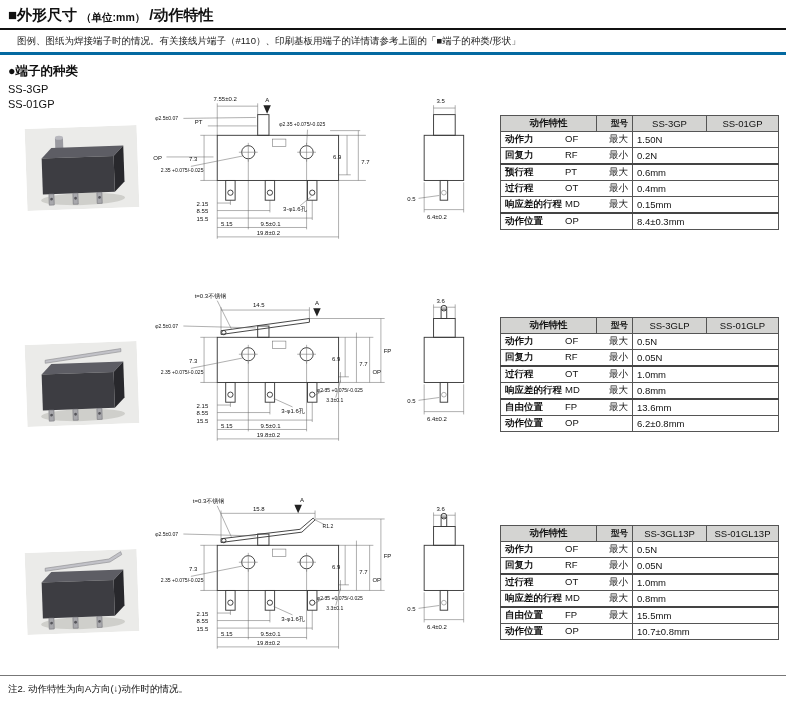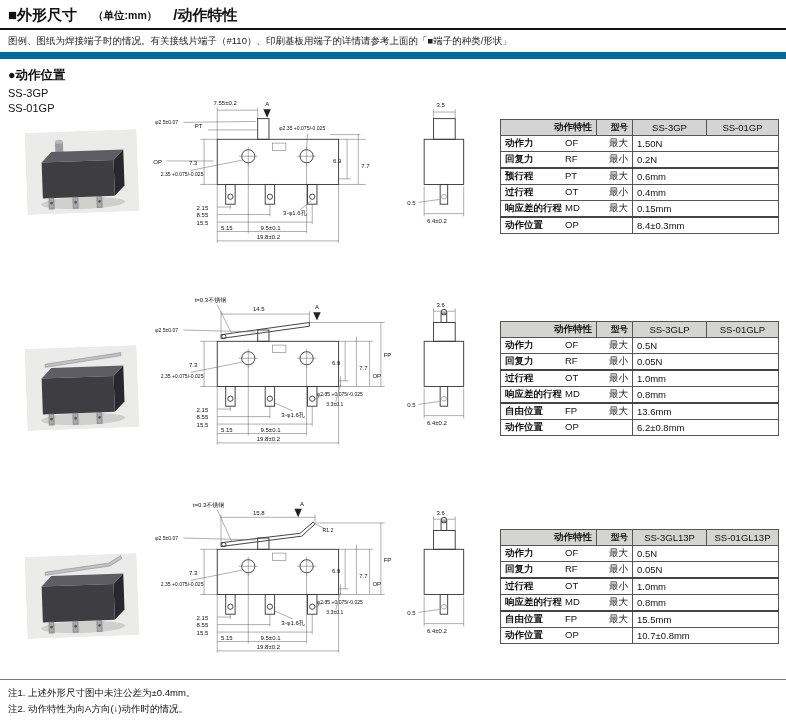--- a/index.html
+++ b/index.html
@@ -2,23 +2,23 @@
 <html><head>
 <meta charset="utf-8">
 <style>
   *{box-sizing:border-box}
   html,body{margin:0;padding:0}
   body{width:786px;height:724px;background:#fff;color:#111;
        font-family:"Liberation Sans","DejaVu Sans",sans-serif}
   .page{position:relative;width:786px;height:724px;background:#fff;overflow:hidden}
 
   .hdr{padding:6px 8px 3px 8px;border-bottom:2px solid #111}
-  .hdr h1{margin:0;font-size:15px;font-weight:bold;display:flex;align-items:center;gap:16px}
+  .hdr h1{margin:0;font-size:15px;font-weight:bold;display:flex;align-items:flex-end;gap:4px}
   .hdr .unit{font-size:10.5px;font-weight:bold}
-  .intro{padding:5px 8px 4px 8px;font-size:9.5px;color:#222;border-bottom:7px solid #0369a1}
+  .intro{padding:5px 8px 4px 17px;font-size:9.5px;color:#222;border-bottom:3px solid #0369a1}
 
   .sec{position:relative}
   .sec.s1{height:202px}
   .sec.s2{height:208px}
   .sec.s3{height:210px}
   .shead{position:absolute;left:8px;top:8px}
   .shead h2{margin:0 0 2px 0;font-size:12.5px;font-weight:bold}
   .model{font-size:11px;line-height:1.35}
 
   .photo{position:absolute;left:26px;top:86px;width:112px;height:82px}
@@ -28,21 +28,21 @@
   .drawing svg{width:348px;height:auto;display:block}
   .ln{stroke:#3a3a3a;stroke-width:1;fill:none}
   .tn{stroke:#666;stroke-width:0.55;fill:none}
   text.dl{font-size:6.4px;fill:#111}
   text.ds{font-size:5.4px;fill:#111}
 
   table.spec{position:absolute;left:500px;top:60px;width:278px;border-collapse:collapse;
              font-size:9.5px;table-layout:fixed}
   .spec col.c1{width:96px}.spec col.c2{width:36px}.spec col.c3{width:74px}.spec col.c4{width:72px}
   .spec th,.spec td{border:1px solid #555;padding:1px 4px;height:16px;overflow:hidden;white-space:nowrap}
-  .spec thead th{background:#d4d4d2;font-weight:bold;text-align:right}
+  .spec thead th{background:#d4d4d2;font-weight:bold;text-align:center}
   .spec th.h-model{font-weight:bold;font-size:8.5px;text-align:right}
   .spec th.h-m{font-weight:normal;text-align:center}
   .spec td.val{text-align:left}
   .fin{display:flex;align-items:flex-start}
   .fname{width:60px;font-weight:bold;text-align:left}
   .fabbr{width:28px}
   .flim{margin-left:auto}
   tr.gs td{border-top:2.5px solid #444}
 
   .notes{border-top:1px solid #777;padding:5px 8px;font-size:9.5px;line-height:1.65}
@@ -56,21 +56,21 @@
     <h1>
       <span>■外形尺寸</span>
       <span class="unit">（单位:mm）</span>
       <span>/动作特性</span>
     </h1>
   </div>
   <div class="intro">图例、图纸为焊接端子时的情况。有关接线片端子（#110）、印刷基板用端子的详情请参考上面的「■端子的种类/形状」</div>
 
   <section class="sec s1">
     <div class="shead">
-      <h2>●动作位置</h2>
+      <h2>●端子的种类</h2>
       <div class="model">SS-3GP</div>
       <div class="model">SS-01GP</div>
     </div>
 
     <div class="photo" style="top:72px">
       <svg viewBox="0 0 112 82">
         <rect x="0" y="0" width="112" height="82" fill="#ebebe9"></rect>
         <ellipse cx="56" cy="72" rx="42" ry="6" fill="#cfcfcb"></ellipse>
         <rect x="30" y="10" width="8" height="12" fill="#9a9aa0"></rect>
         <ellipse cx="34" cy="10" rx="4" ry="2" fill="#b8b8be"></ellipse>
@@ -636,17 +636,16 @@
             <span class="flim"></span>
               </div>
             </td>
           <td colspan="2" class="val">10.7±0.8mm</td>
         </tr>
       </tbody>
     </table>
   </section>
 
   <div class="notes">
-    <div>注1. 上述外形尺寸图中未注公差为±0.4mm。</div>
     <div>注2. 动作特性为向A方向(↓)动作时的情况。</div>
   </div>
 
 </div>
 
 </body></html>

